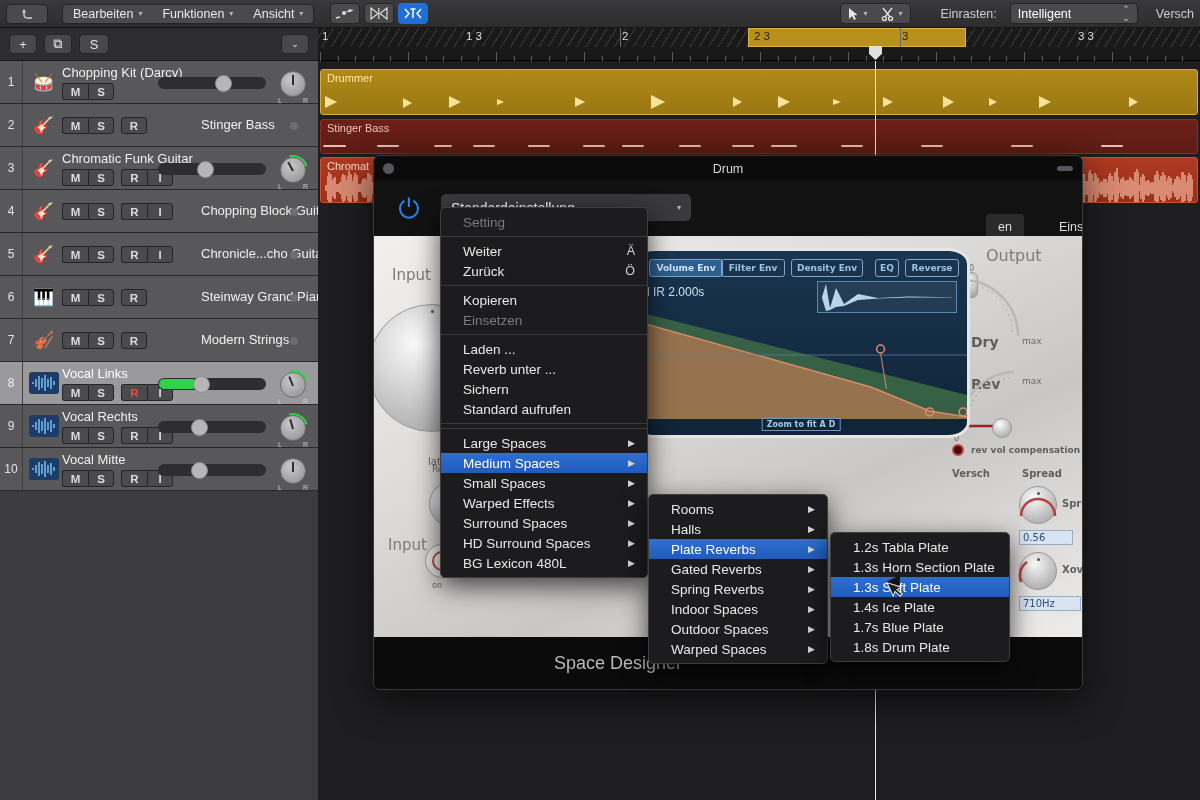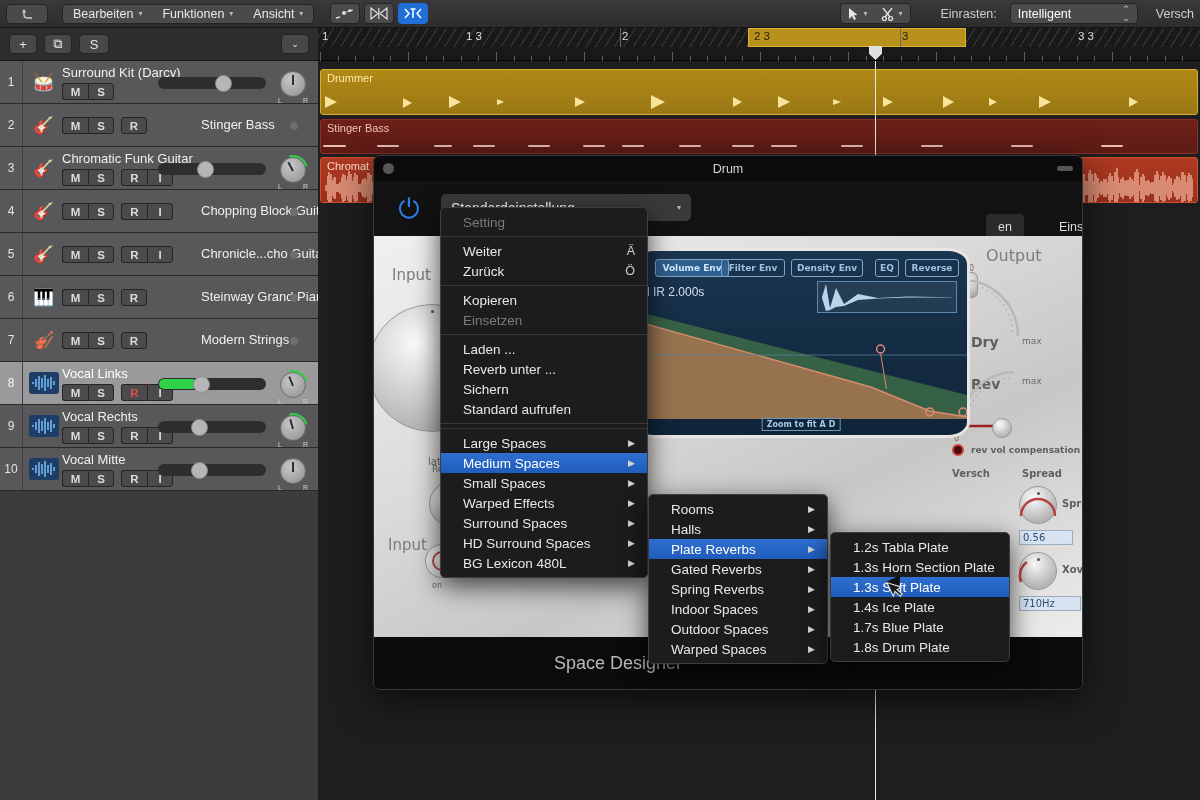--- a/index.html
+++ b/index.html
@@ -452,21 +452,21 @@
         <div class="subtick" style="left: 864px; height: 5px;"></div>
       </div>
   </div>
 
   <div class="tracklist" id="tracklist">
       <div class="track">
         <div class="tr-num">1</div>
         <div class="tr-divider"></div>
         <div class="tr-icon">🥁</div>
         <div class="tr-body">
-          <div class="tr-name">Surround Kit (Darcy)</div>
+          <div class="tr-name">Chopping Kit (Darcy)</div>
           <div class="btn-grp two">
             <div class="ms-btn">M</div>
             <div class="ms-btn">S</div>
           </div>
           <div class="slider-wrap">
             <div class="slider-track"></div>
             <div class="slider-knob" style="left: 57.04px;"></div>
           </div>
           <div class="knob">
             <div class="pointer" style="transform: rotate(0deg);"></div>
@@ -1407,21 +1407,21 @@
       <svg style="position:absolute;left:641px;top:312px;" width="46" height="46">
         <path d="M6 34 A 17 17 0 0 1 12 14" fill="none" stroke="#b84040" stroke-width="2.5"></path>
       </svg>
       <span class="sd-lbl" style="left:688px;top:328px;font-size:10px;color:#5f5f5f;font-weight:bold;">Xover</span>
       <div class="numfield" style="left:645px;top:360px;width:62px;">
         <span>710Hz</span>
         <span class="stepper" style="font-size:7px;">⌃<br>⌄</span>
       </div>
 
       <div class="display">
-        <div class="disp-tab on" style="left:20px;width:74px;">
+        <div class="disp-tab on" style="left:14px;width:74px;">
           <span>Volume Env</span>
         </div>
         <div class="disp-tab" style="left:86px;width:64px;">
           <span>Filter Env</span>
         </div>
         <div class="disp-tab" style="left:156px;width:72px;">
           <span>Density Env</span>
         </div>
         <div class="disp-tab" style="left:240px;width:24px;">
           <span>EQ</span>

